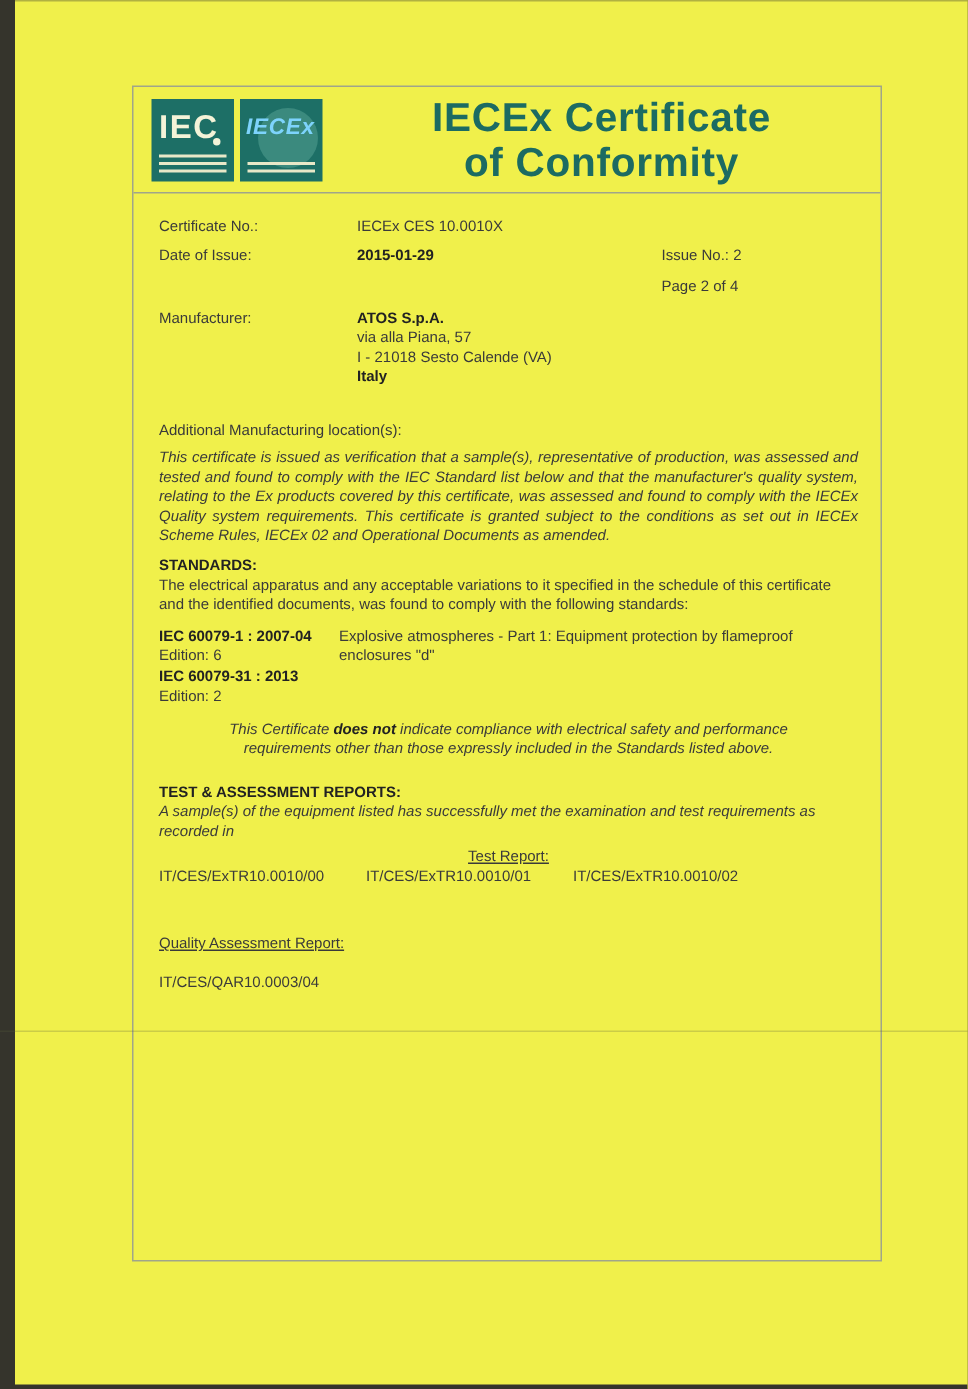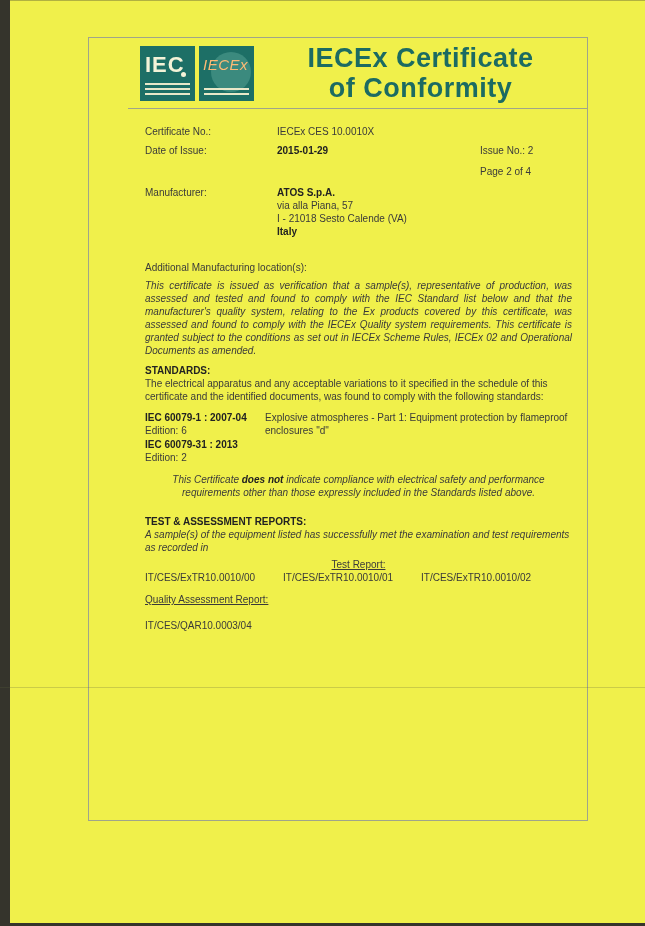--- a/index.html
+++ b/index.html
@@ -20,26 +20,25 @@
   .fold-line {
     position: absolute;
     left: 0; right: 0; top: 687px;
     height: 1px;
     background: rgba(90, 95, 60, 0.25);
     z-index: 5;
   }
   .doc-border {
     position: absolute;
     left: 78px;  
-    top: 37px;
+    top: 57px;
     width: 500px;
     height: 784px;
     border: 1px solid #a0a58a;
     box-sizing: border-box;
-    padding-left: 39px;
   }
   
   .doc-header {
     height: 70px;
     border-bottom: 1px solid #a0a58a;
     display: flex;
     align-items: center;
   }
   .logos { display: flex; gap: 4px; margin-left: 12px; }
   .logo {
@@ -65,21 +64,21 @@
     margin: 3px 5px 0 5px;
   }
   .logo-lines { position: absolute; bottom: 6px; left: 0; right: 0; }
   .logo-iecex .globe {
     position: absolute; top: 6px; left: 12px;
     width: 40px; height: 40px; border-radius: 50%;
     background: #3b8a7e;
   }
   .logo-iecex .logo-word {
     position: absolute; top: 10px; left: 4px;
-    color: #fdba74; font-weight: normal; font-style: italic;
+    color: #7dd3fc; font-weight: bold; font-style: italic;
     font-size: 15px; letter-spacing: 0.5px;
   }
   .title-block {
     flex: 1;
     text-align: center;
     color: #1c6b62;
     font-weight: bold;
     font-size: 27px;
     line-height: 1.12;
     letter-spacing: 0.5px;
@@ -109,21 +108,21 @@
     font-style: italic;
     text-align: center;
     padding: 0 18px;
   }
   .italic { font-style: italic; }
   .underline { text-decoration: underline; }
   .reports-heading { margin-top: 16px; font-weight: bold; color: #222; }
   .test-report-label { margin-top: 4px; text-align: center; }
   .report-row { display: flex; }
   .report-cell { width: 138px; flex: none; }
-  .qar-label { margin-top: 9px; }
+  .qar-label { margin-top: 32px; }
   .qar-value { margin-top: 13px; }
 </style>
 </head>
 <body>
 
 <div class="page">
 
   <div class="doc-border">
 
     <div class="doc-header">

